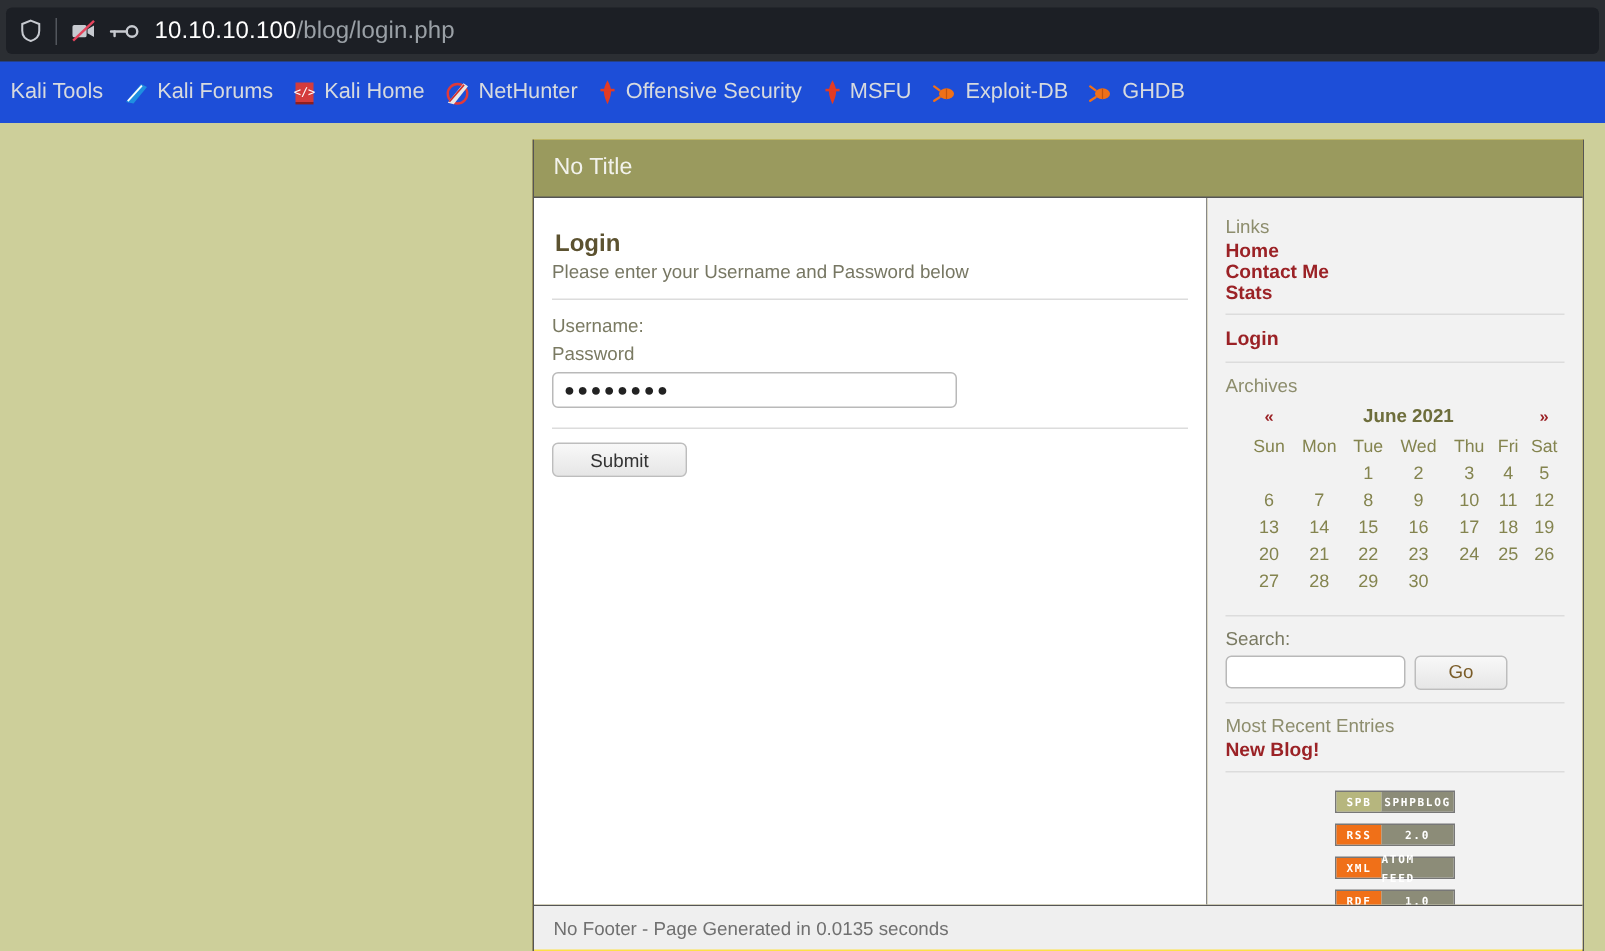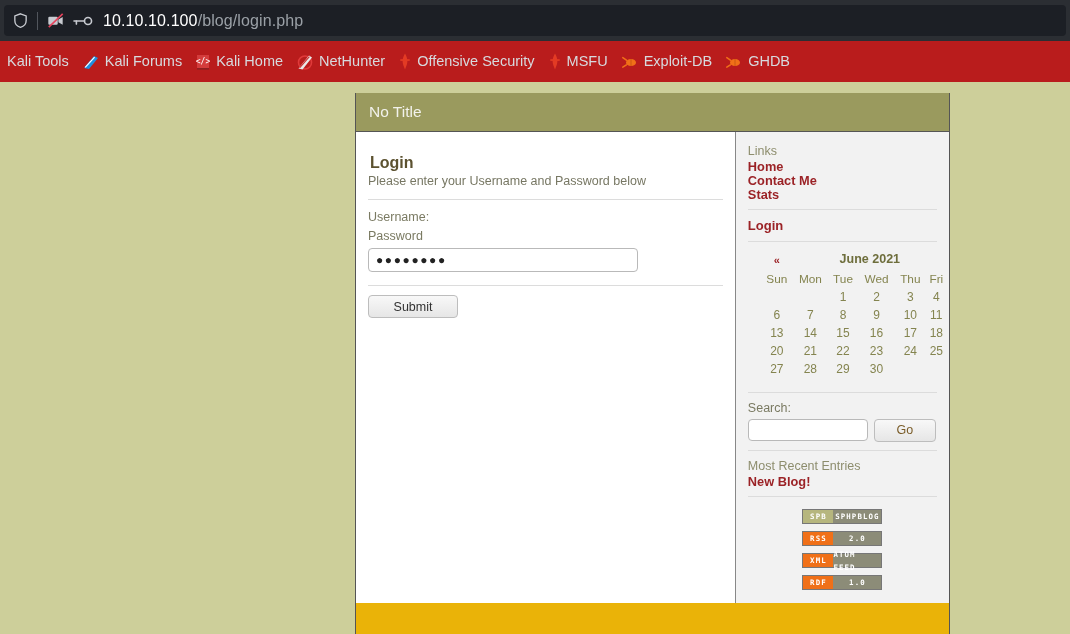--- a/index.html
+++ b/index.html
@@ -37,21 +37,21 @@
     font-size: 16px; color: #9aa0a6;
     white-space: nowrap; margin-left: 10px;
     letter-spacing: 0.1px;
   }
   .url-text .host { color: #ffffff; }
 
   
   #bookmarks-bar {
     position: absolute; top: 41px; left: 0;
     width: 1070px; height: 41px;
-    background: #b91c1c;
+    background: #1d4ed8;
     display: flex; align-items: center;
     overflow: hidden;
   }
   .bookmark {
     display: flex; align-items: center;
     height: 26px; padding: 0 7px;
     color: #d7dade; font-size: 14.5px;
     white-space: nowrap;
     border-radius: 3px;
     flex: 0 0 auto;
@@ -62,24 +62,24 @@
   #bm-kali-tools { margin-left: -22px; }
 
   
   #page-area {
     position: absolute; top: 82px; left: 0;
     width: 1070px; height: 552px;
     background: #cdcf9a;
   }
   #site-container {
     position: absolute; left: 355px; top: 11px;
-    width: 595px; height: 541px;
+    width: 701px; height: 541px;
     border-left: 1px solid #555;
     border-right: 1px solid #555;
-    background: #eab308;
+    background: #fde047;
   }
   #site-header {
     height: 39px;
     background: #9a9a5e;
     border-bottom: 1px solid #555;
     display: flex; align-items: center;
   }
   #site-header .title {
     color: #f2f2ec; font-size: 15.5px;
     padding-left: 13px;
@@ -374,20 +374,21 @@
 
         <div class="sb-head">Links</div>
         <a class="sb-link" href="#">Home</a>
         <a class="sb-link" href="#">Contact Me</a>
         <a class="sb-link" href="#">Stats</a>
 
         <hr class="sb-hr">
         <a class="sb-login" href="#">Login</a>
         <hr class="sb-hr">
 
+        <div class="sb-head">Archives</div>
 
         <table class="cal">
           <tbody>
               <tr>
             <th class="nav">«</th>
             <th class="mon" colspan="5">June 2021</th>
             <th class="nav">»</th>
           </tr>
           <tr>
             <th class="dow">Sun</th>
@@ -477,15 +478,18 @@
           <div class="badge">
             <span class="b-l" style="background:#f07018;color:#fff;">RDF</span>
             <span class="b-r">1.0</span>
           </div>
 
         </div>
 
       </div>
     </div>
 
+    <div id="site-footer">
+      <span class="footer-text">No Footer - Page Generated in 0.0135 seconds</span>
+    </div>
 
   </div>
 </div>
 
 </body></html>

